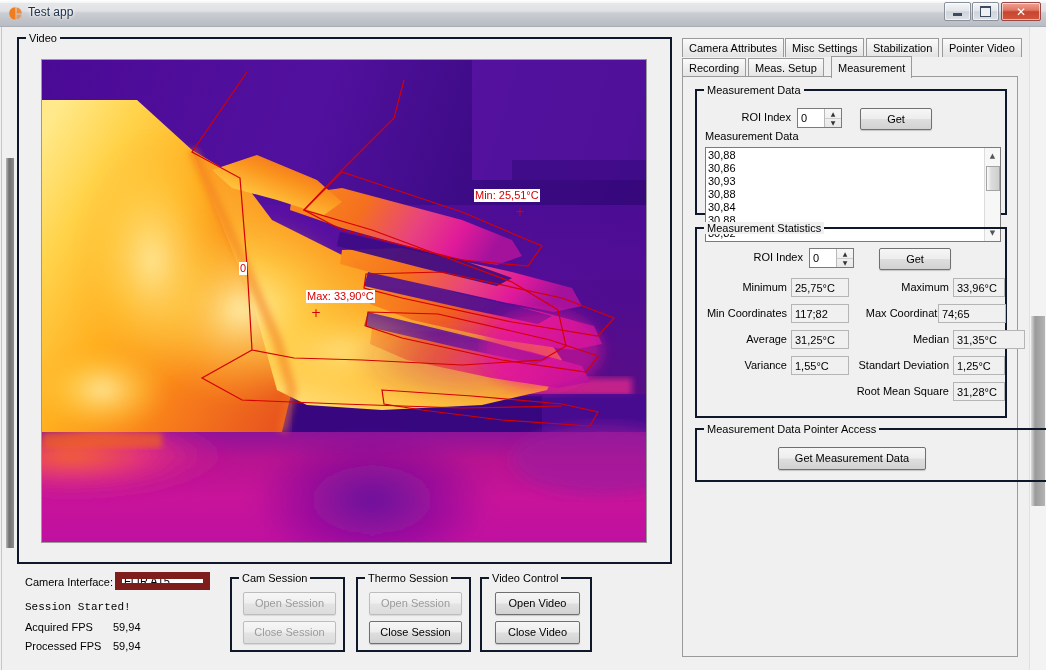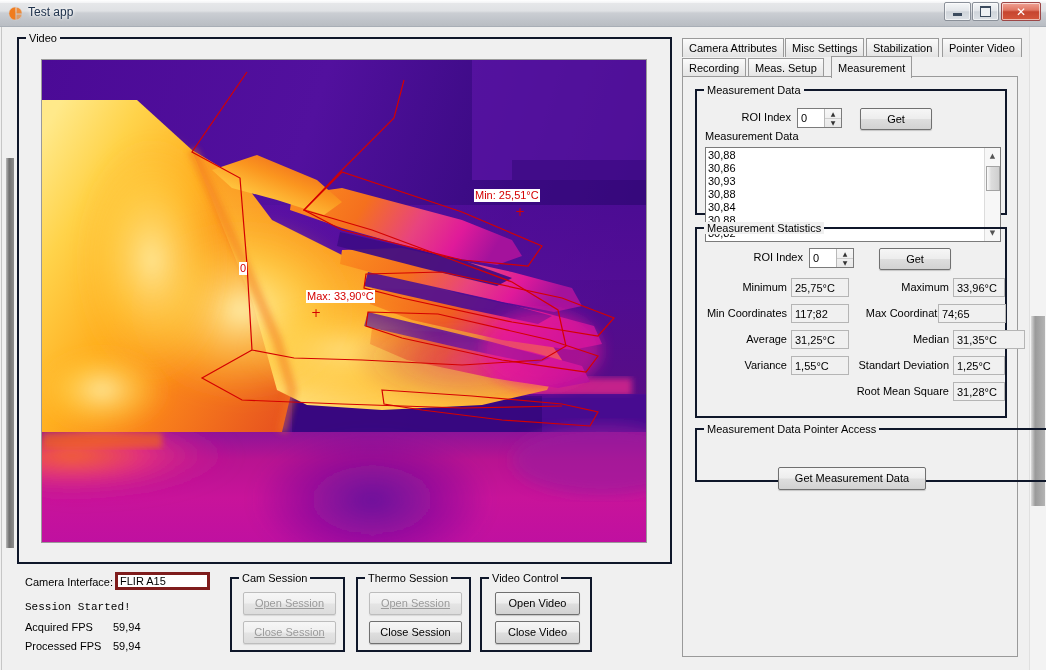--- a/index.html
+++ b/index.html
@@ -133,21 +133,21 @@
   .cross {
     position: absolute; color: #d40000; font-size: 12px; line-height: 10px;
     font-family: "DejaVu Sans", sans-serif;
   }
 
   
   .lbl { position: absolute; font-size: 11px; white-space: nowrap; text-align: center; }
   #camera-iface-label { left: 25px; top: 549px; }
   #camera-iface-input {
     position: absolute; left: 115px; top: 545px; width: 95px; height: 18px;
-    border: 3px solid #7f1d1d; background: #fff; box-sizing: border-box;
+    border: 7px solid #7f1d1d; background: #fff; box-sizing: border-box;
     font-family: "Liberation Sans", sans-serif; font-size: 11px;
     padding: 1px 2px; color: #000;
   }
   #session-status { left: 25px; top: 574px; font-family: Liberation Mono, monospace; }
   #acquired-fps-label { left: 25px; top: 594px; }
   #acquired-fps-value { left: 113px; top: 594px; }
   #processed-fps-label { left: 25px; top: 613px; }
   #processed-fps-value { left: 113px; top: 613px; }
 
   
@@ -166,21 +166,20 @@
     border-radius: 2px;
     cursor: default;
     box-shadow: 0 1px 1px rgba(0,0,0,.18);
     padding: 0;
   }
   .btn.disabled {
     color: #9b9b9b;
     border-color: #bdbdbd;
     background: linear-gradient(to bottom,#f6f6f6 0%,#efefef 48%,#e4e4e4 52%,#dcdcdc 100%);
     box-shadow: 0 1px 1px rgba(0,0,0,.10);
-    text-decoration: underline;
   }
   .sess-btn { left: 11px; width: 93px; height: 23px; line-height: 21px; }
   .sess-btn.row1 { top: 13px; }
   .sess-btn.row2 { top: 42px; }
 
   
   #tabctl {
     position: absolute; left: 682px; top: 10px; width: 336px; height: 620px;
     box-sizing: border-box;
   }
@@ -601,20 +600,20 @@
           <div class="field" style="left:94px; top:127px; width:58px;">1,55°C</div>
           <div class="rlabel" style="left:146px; top:130px; width:106px;">Standart Deviation</div>
           <div class="field" style="left:256px; top:127px; width:52px;">1,25°C</div>
 
           <div class="rlabel" style="left:146px; top:156px; width:106px;">Root Mean Square</div>
           <div class="field" style="left:256px; top:153px; width:52px;">31,28°C</div>
         </div>
 
         <div class="gb" id="gb-mptr">
           <span class="gb-title">Measurement Data Pointer Access</span>
-          <button class="btn" style="left:81px; top:17px; width:148px; height:23px; line-height:21px;margin-top:20px;">Get Measurement Data</button>
+          <button class="btn" style="left:81px; top:17px; width:148px; height:23px; line-height:21px;">Get Measurement Data</button>
         </div>
 
       </div>
     </div>
 
   </div>
 </div>
 
 </body></html>

